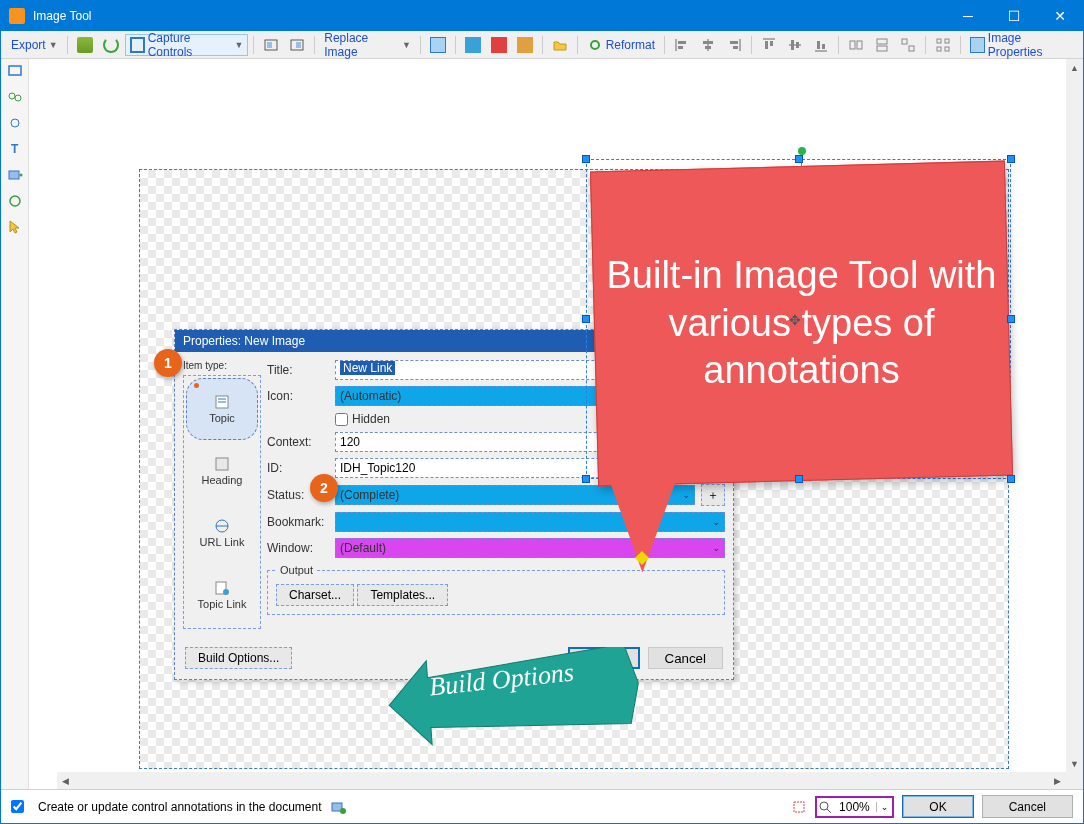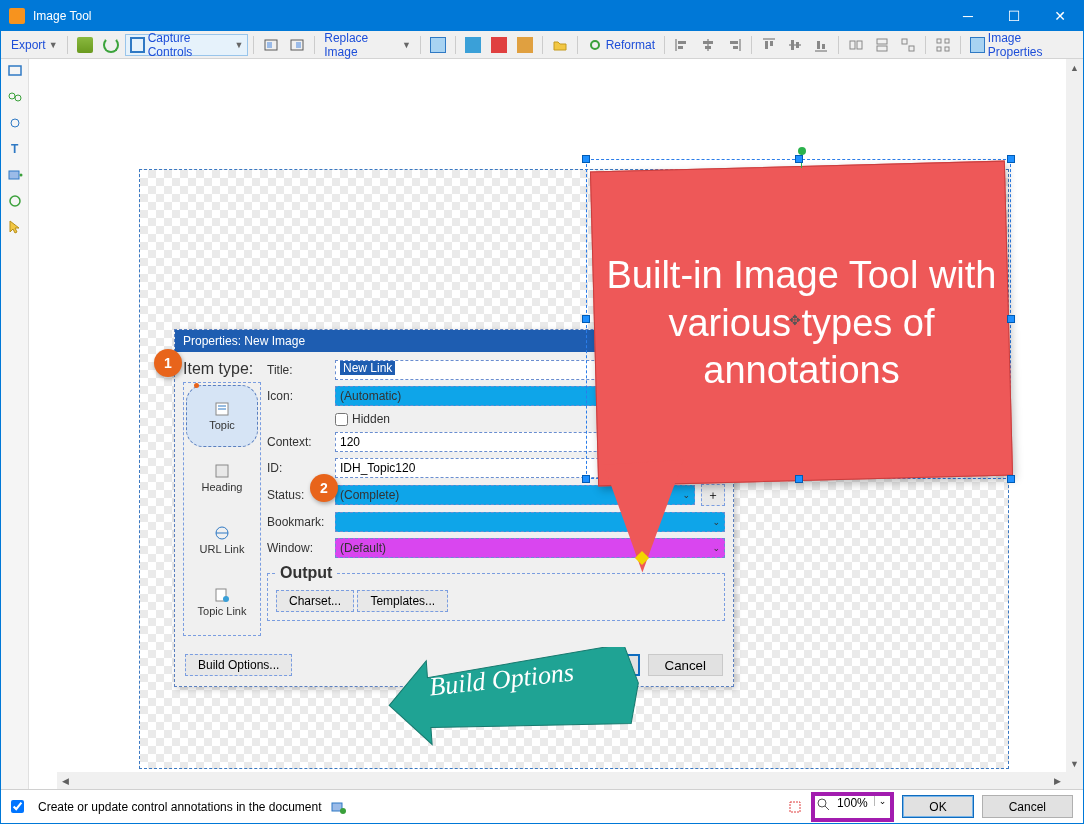--- a/index.html
+++ b/index.html
@@ -21,33 +21,33 @@
 .canvas {
   position: absolute; left: 110px; top: 110px; width: 870px; height: 600px;
   background-image: linear-gradient(45deg,#eaeaea 25%,transparent 25%),linear-gradient(-45deg,#eaeaea 25%,transparent 25%),linear-gradient(45deg,transparent 75%,#eaeaea 75%),linear-gradient(-45deg,transparent 75%,#eaeaea 75%);
   background-size: 16px 16px; background-position: 0 0,0 8px,8px -8px,-8px 0;
   border: 1px dashed #3a78c2;
 }
 .dialog { position: absolute; left: 145px; top: 270px; width: 560px; background: #f0f0f0; border: 1px dashed #5a7fbf; box-shadow: 2px 2px 6px rgba(0,0,0,.2); }
 .dlg-title { background: #1e5db1; color: #fff; font-size: 12px; padding: 4px 8px; }
 .dlg-body { display: flex; padding: 8px; gap: 6px; font-size: 12px; color: #333; }
 .itemtype-col { width: 78px; }
-.itemtype-col .lbl { font-size: 16px; margin-bottom: 4px; }
+.itemtype-col .lbl { font-size: 10px; margin-bottom: 4px; }
 .itemtype-list { border: 1px dashed #7a9de0; padding: 2px; }
 .it-item { display: flex; flex-direction: column; align-items: center; height: 62px; justify-content: center; font-size: 11px; gap: 2px; cursor: pointer; border-radius: 17px; }
 .it-item.sel { background: #d6e4f5; border: 1px dashed #5a7fbf; }
 .form-col { flex: 1; }
 .frow { display: flex; align-items: center; margin-bottom: 6px; gap: 6px; }
 .frow label { width: 62px; font-size: 12px; }
 .frow .fld { flex: 1; height: 20px; border: 1px solid #aaa; font-size: 12px; padding: 0 4px; background: #fff; }
 .frow .sel-input { flex: 1; height: 20px; border: 1px dashed #6a8ed0; background: #0ea5e9; font-size: 12px; padding: 0 4px; display: flex; align-items: center; justify-content: space-between; }
 .sel-text { background: #1e5db1; color: #fff; padding: 0 3px; }
 .frow .short { width: 60px; }
 .fieldset { border: 1px dashed #7a9de0; padding: 8px; margin-top: 4px; }
-.fieldset legend { font-size: 16px; padding: 0 4px; font-weight: bold; }
+.fieldset legend { font-size: 11px; padding: 0 4px; }
 .btn { height: 22px; padding: 0 12px; border: 1px dashed #7a9de0; background: #e8e8e8; font-size: 12px; cursor: pointer; }
 .dlg-footer { display: flex; padding: 10px; gap: 8px; justify-content: flex-end; }
 .dlg-footer .lft { margin-right: auto; }
 .btn-primary { border: 2px solid #0f6cbf; padding: 0 24px; height: 22px; background: #e1e1e1; }
 .btn-plain { border: 1px solid #c9c9c9; height: 22px; padding: 0 16px; background: #e1e1e1; }
 
 .callout-box { position: absolute; left: 565px; top: 107px; width: 415px; height: 315px; }
 .callout-shape { position: absolute; inset: 0; background: #ee5858; border: 1px solid #c93e3e; transform: rotate(-1.5deg); box-shadow: 2px 4px 8px rgba(0,0,0,.25); }
 .callout-tail { position: absolute; left: 7px; bottom: -88px; width: 0; height: 0; border-left: 32px solid transparent; border-right: 48px solid transparent; border-top: 110px solid #ee5858; transform: rotate(-2deg); }
 .callout-text { position: absolute; inset: 12px; display: flex; align-items: center; justify-content: center; color: #fff; font-size: 38px; text-align: center; line-height: 1.25; }
@@ -63,21 +63,21 @@
 .marker { position: absolute; width: 28px; height: 28px; border-radius: 50%; background: #e8641b; color: #fff; display: flex; align-items: center; justify-content: center; font-weight: bold; font-size: 14px; box-shadow: 1px 2px 4px rgba(0,0,0,.3); }
 
 .scrollbar-v { position: absolute; right: 0; top: 0; bottom: 0; width: 17px; background: #f0f0f0; }
 .scrollbar-v .arr { height: 17px; display: flex; align-items: center; justify-content: center; font-size: 9px; color: #606060; }
 .scrollbar-h { position: absolute; left: 28px; right: 17px; bottom: 0; height: 17px; background: #f0f0f0; display: flex; }
 .scrollbar-h .arr { width: 17px; display: flex; align-items: center; justify-content: center; font-size: 9px; color: #606060; }
 
 .statusbar { height: 34px; border-top: 1px solid #d0d0d0; display: flex; align-items: center; padding: 0 10px; gap: 8px; font-size: 12px; }
 .statusbar .chk { display: flex; align-items: center; gap: 14px; }
 .statusbar .spacer { flex: 1; }
-.zoom-box { border: 4px solid #a21caf; display: flex; align-items: flex-start; height: 30px; }
+.zoom-box { border: 2px solid #a21caf; display: flex; align-items: center; height: 22px; }
 .zoom-box span { padding: 0 6px; font-size: 12px; }
 .sb-btn { height: 23px; padding: 0 26px; border: 1px solid #b0b0b0; background: #e1e1e1; font-size: 12px; cursor: pointer; }
 .sb-btn.ok { border: 1px solid #0f6cbf; box-shadow: 0 0 0 1px #79b5e8 inset; }
 
 
 .ico-camera { background: linear-gradient(#8ab93f,#6a9a1f); border-radius: 2px; }
 .ico-refresh { border: 2px solid #3ba33b; border-top-color: transparent; border-radius: 50%; }
 .ico-box { border: 2px solid #2f79c4; }
 .ico-img { background: #a8d3f2; border: 1px solid #2f79c4; }
 .ico-tag { background: #3aa0d8; }

